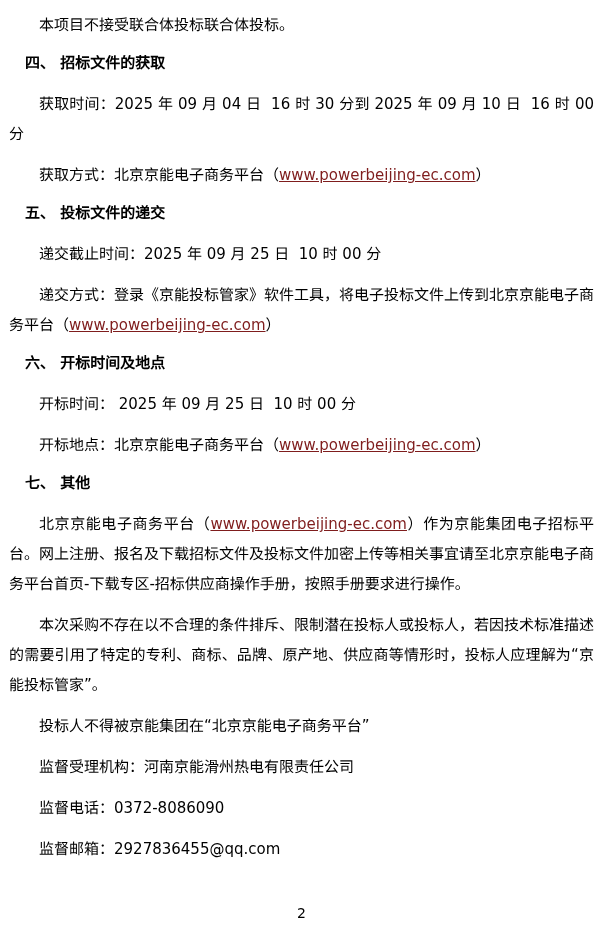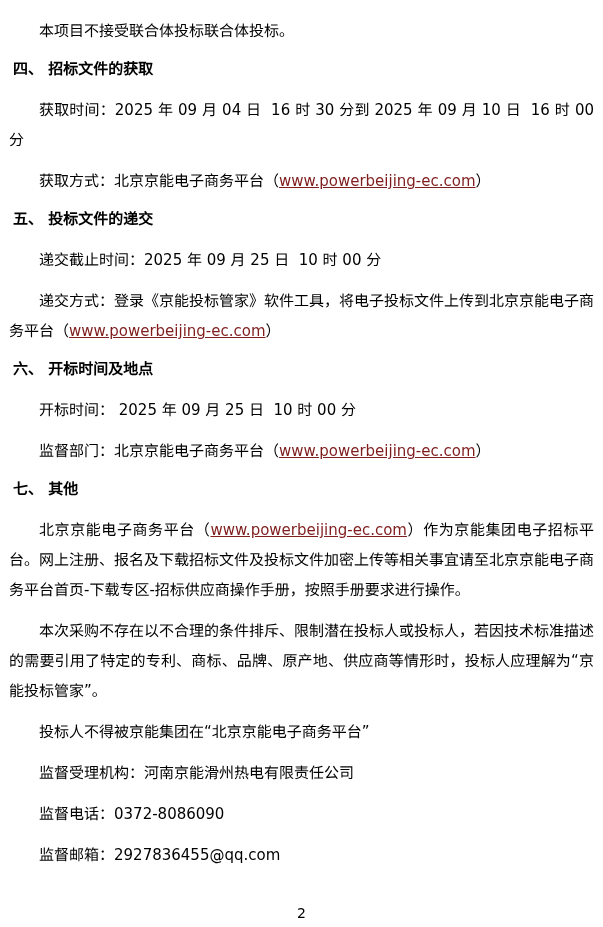--- a/index.html
+++ b/index.html
@@ -16,21 +16,21 @@
     font-size: 15px;
     line-height: 30px;
     text-align: justify;
   }
   .para {
     margin: 11px 0 0 0;
     text-indent: 2em;
     white-space: pre-wrap;
   }
   .heading {
-    margin: 8px 0 0 4px;
+    margin: 8px 0 0 16px;
     font-weight: bold;
     text-indent: 0;
     white-space: pre-wrap;
   }
   .link {
     color: #7f1d1d;
     text-decoration: underline;
     cursor: pointer;
   }
   .pagenum {
@@ -40,39 +40,39 @@
     text-align: center;
     font-size: 14px;
     line-height: 15px;
   }
 </style>
 </head>
 <body>
 
 <div class="doc">
 
-  <p class="para" style="margin-top:6px">本项目不接受联合体投标联合体投标。</p>
+  <p class="para" style="margin-top:0">本项目不接受联合体投标联合体投标。</p>
 
   <p class="heading">四、 招标文件的获取</p>
 
   <p class="para">获取时间：2025 年 09 月 04 日  16 时 30 分到 2025 年 09 月 10 日  16 时 00 分</p>
 
   <p class="para"><span>获取方式：北京京能电子商务平台（</span><a class="link">www.powerbeijing-ec.com</a><span>）</span></p>
 
   <p class="heading">五、 投标文件的递交</p>
 
   <p class="para">递交截止时间：2025 年 09 月 25 日  10 时 00 分</p>
 
   <p class="para"><span>递交方式：登录《京能投标管家》软件工具，将电子投标文件上传到北京京能电子商务平台（</span><a class="link">www.powerbeijing-ec.com</a><span>）</span></p>
 
   <p class="heading">六、 开标时间及地点</p>
 
   <p class="para">开标时间： 2025 年 09 月 25 日  10 时 00 分</p>
 
-  <p class="para"><span>监督部门：北京京能电子商务平台（</span><a class="link">www.powerbeijing-ec.com</a><span>）</span></p>
+  <p class="para"><span>开标地点：北京京能电子商务平台（</span><a class="link">www.powerbeijing-ec.com</a><span>）</span></p>
 
   <p class="heading">七、 其他</p>
 
   <p class="para"><span>北京京能电子商务平台（</span><a class="link">www.powerbeijing-ec.com</a><span>）作为京能集团电子招标平台。网上注册、报名及下载招标文件及投标文件加密上传等相关事宜请至北京京能电子商务平台首页-下载专区-招标供应商操作手册，按照手册要求进行操作。</span></p>
 
   <p class="para">本次采购不存在以不合理的条件排斥、限制潜在投标人或投标人，若因技术标准描述的需要引用了特定的专利、商标、品牌、原产地、供应商等情形时，投标人应理解为“京能投标管家”。</p>
 
   <p class="para"><span>投标人不得被京能集团在“北京京能电子商务平台”</span><br></p>
 
 

